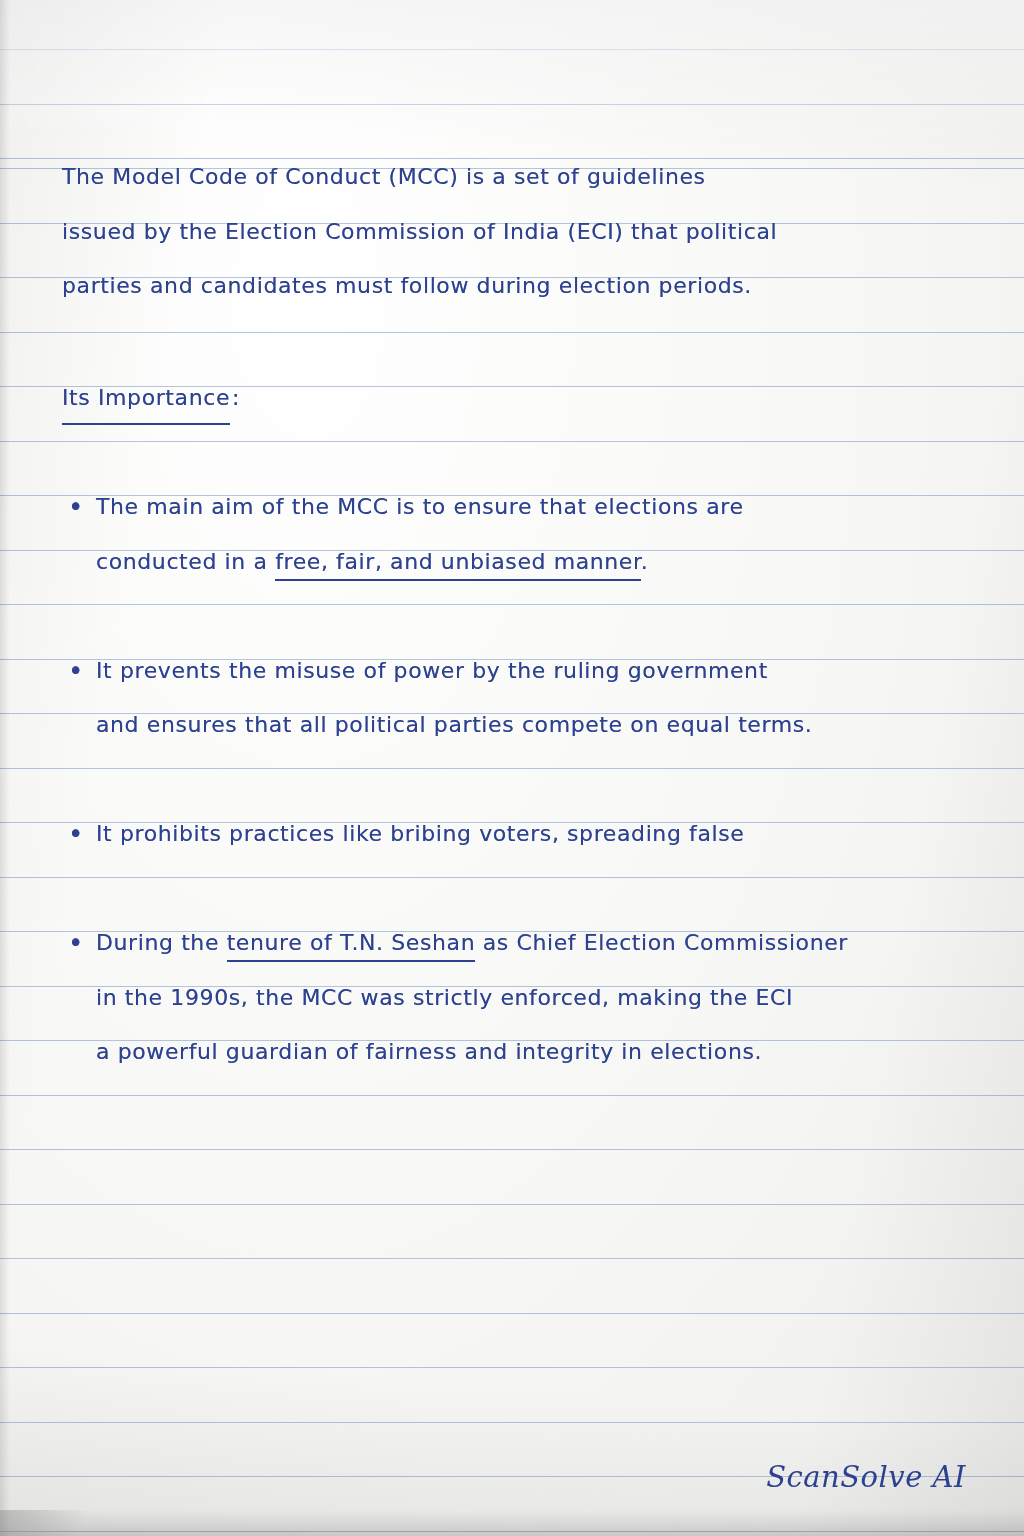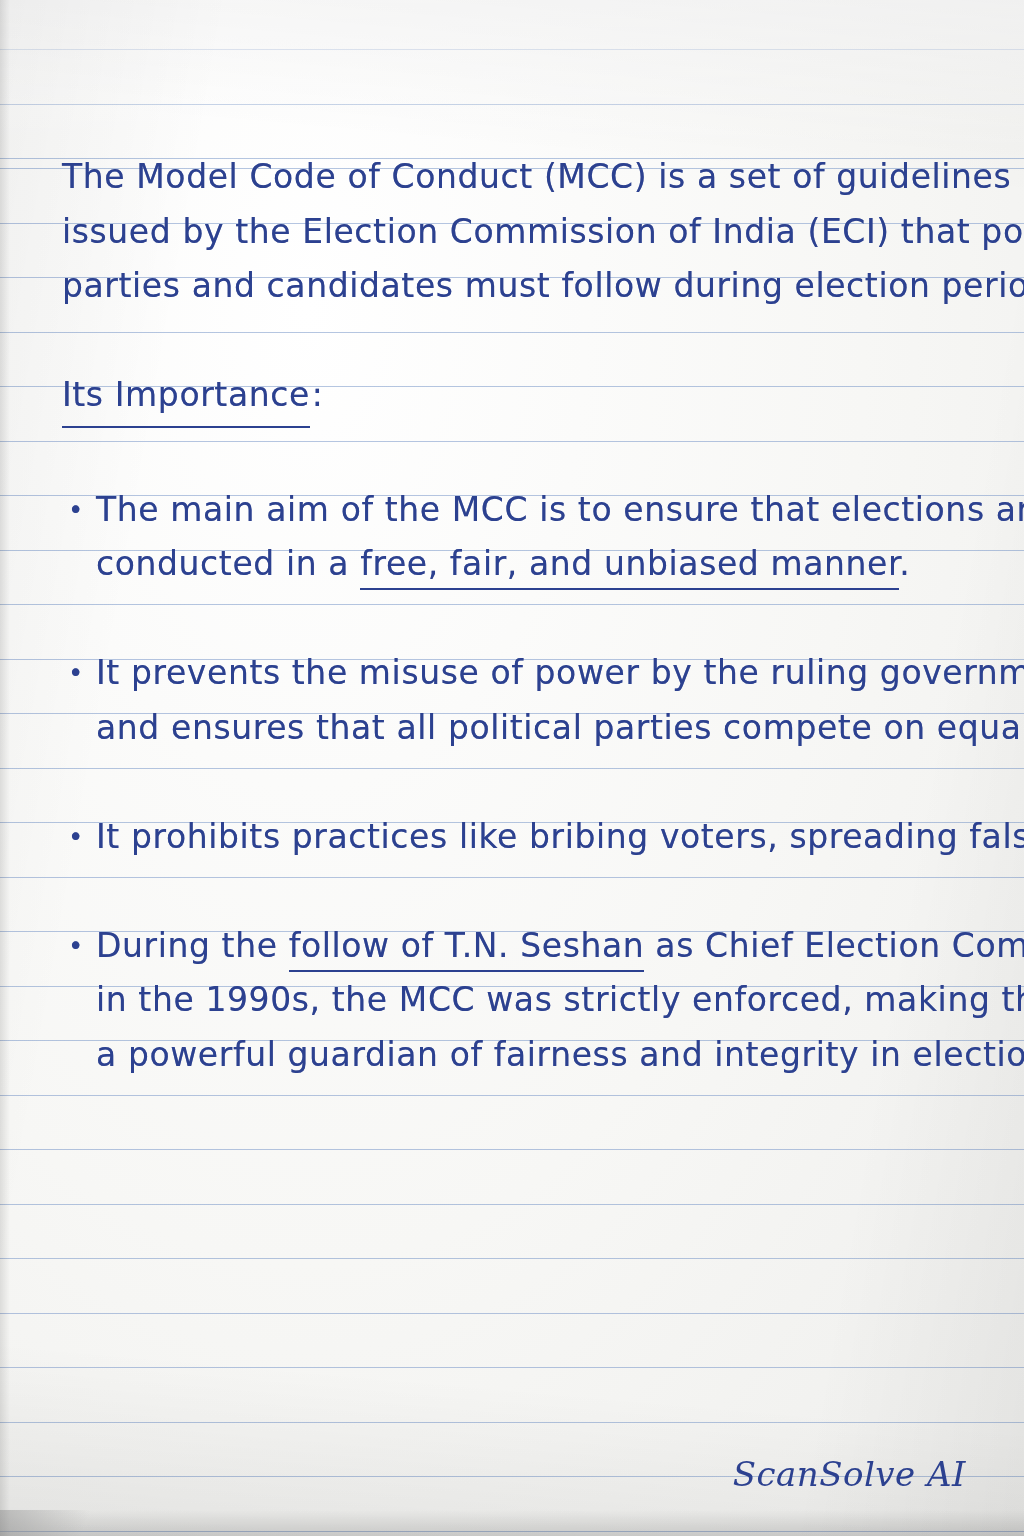--- a/index.html
+++ b/index.html
@@ -100,21 +100,21 @@
     margin: 0;
     padding: 0;
   }
   .para .ln { display: block; white-space: pre; }
 
   .spacer-line { height: 54.5px; }
 
   .heading {
     display: inline-block;
     border-bottom: 2px solid #2c4190;
-    padding-bottom: 7px;
+    padding-bottom: 1px;
     line-height: 48px;
   }
   .heading-wrap { line-height: 54.5px; }
   .heading-colon { margin-left: 2px; }
 
   .bullet-item {
     position: relative;
     padding-left: 34px;
   }
   .bullet-dot {
@@ -126,27 +126,27 @@
   }
   .bullet-item .ln { display: block; white-space: pre; }
 
   .u { border-bottom: 2px solid #2c4190; padding-bottom: 5px; }
 
   .sig {
     position: absolute;
     right: 58px;
     bottom: 42px;
     color: #2c4190;
-    font-size: 34px;
+    font-size: 29px;
     font-style: italic;
     font-family: "DejaVu Serif", serif;
     letter-spacing: 0.5px;
   }
 
-  .big { font-size: 33px; }
+  .big { font-size: 22px; }
 </style>
 </head>
 <body>
 
 <div class="page">
   <div class="rules"></div>
   <div class="paper-shade"></div>
   <div class="edge-left"></div>
   <div class="edge-bottom"></div>
   <div class="corner-fold"></div>
@@ -185,21 +185,21 @@
 
     <div class="bullet-item hand">
       <span class="bullet-dot">•</span>
       <span class="ln big">It prohibits practices like bribing voters, spreading false</span>
     </div>
 
     <div class="spacer-line"></div>
 
     <div class="bullet-item hand">
       <span class="bullet-dot">•</span>
-      <span class="ln big">During the <span class="u">follow of T.N. Seshan</span> as Chief Election Commissioner</span>
+      <span class="ln big">During the <span class="u">tenure of T.N. Seshan</span> as Chief Election Commissioner</span>
       <span class="ln big">in the 1990s, the MCC was strictly enforced, making the ECI</span>
       <span class="ln big">a powerful guardian of fairness and integrity in elections.</span>
     </div>
 
   </div>
 
   <div class="sig">ScanSolve AI</div>
 </div>
 
 </body></html>

